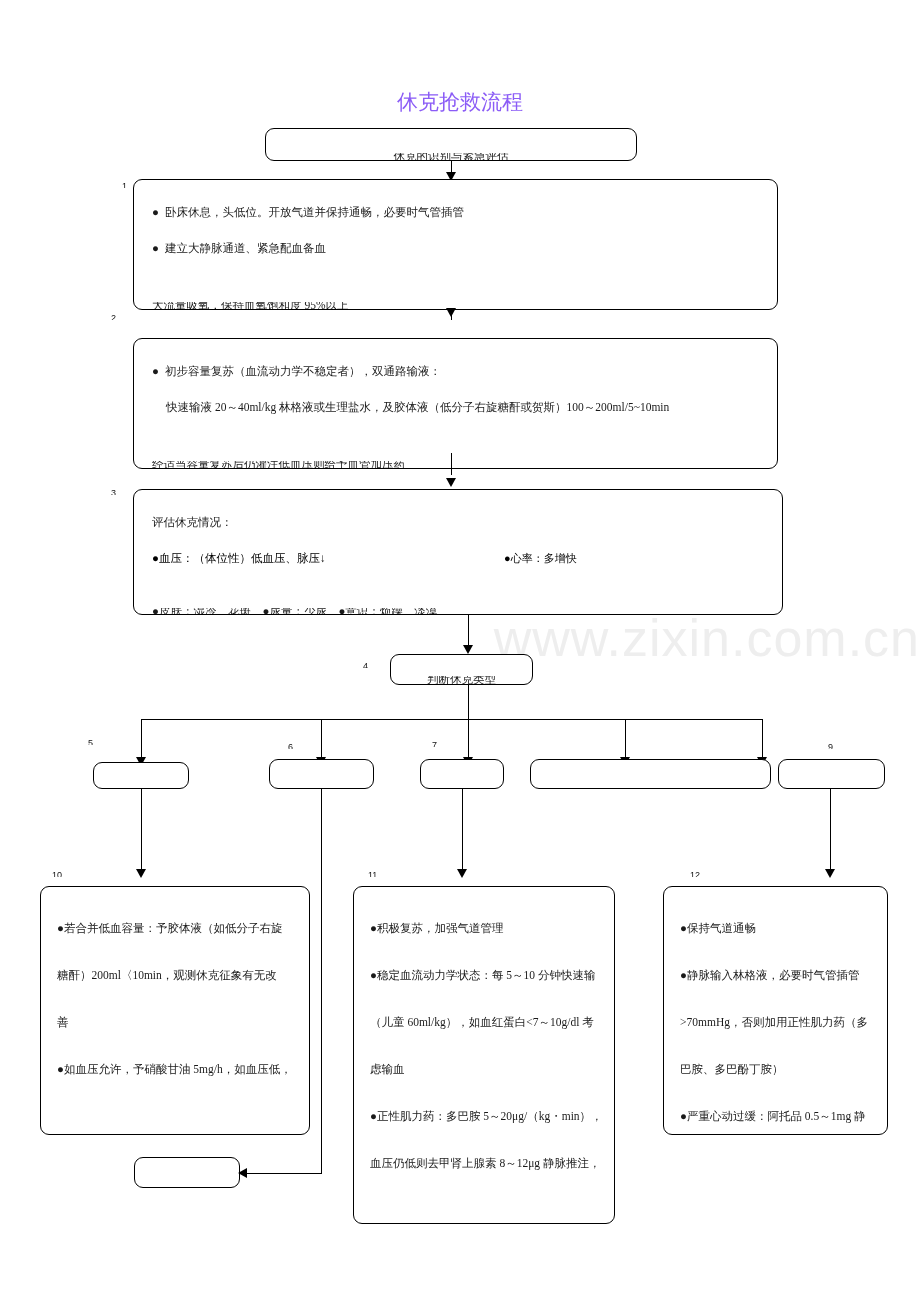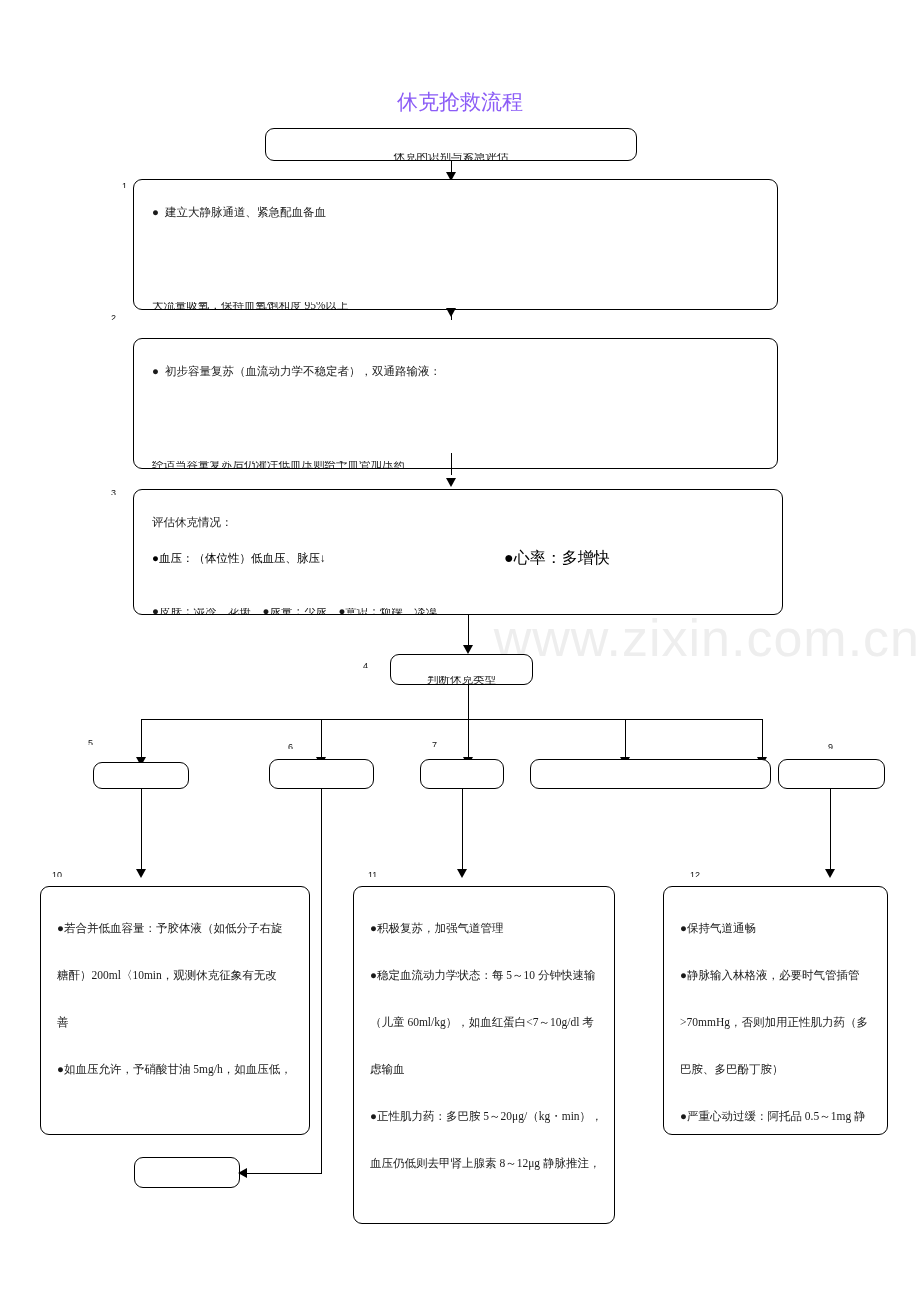--- a/index.html
+++ b/index.html
@@ -70,21 +70,21 @@
   .bullet-line { font-size: 11.5px; line-height: 36px; color: #1a1a1a; }
   .bullet-line .dot { display: inline-block; margin-right: 6px; }
   .indent { padding-left: 0; }
 
   
   .dense .line { font-size: 11.5px; line-height: 47px; }
 
   
   .evalrow { position: relative; height: 36px; font-family: Liberation Serif, serif; }
   .evalrow .colA { position: absolute; left: 0; top: 0; font-size: 11.5px; line-height: 36px; }
-  .evalrow .colB { position: absolute; left: 352px; top: 0; font-size: 16px; line-height: 36px; }
+  .evalrow .colB { position: absolute; left: 352px; top: 0; font-size: 11px; line-height: 36px; }
 
   
   .numlab {
     position: absolute;
     font-family: "Liberation Sans", sans-serif;
     font-size: 9px;
     color: #111111;
     height: 7px;
     overflow: hidden;
     line-height: 11px;
@@ -152,37 +152,41 @@
     </div>
   </div>
 
   <div class="vline" style="left:451px; top:161px; height:14px;"></div>
   <div class="arrowdown" style="left:446px; top:172px;"></div>
 
   <div class="numlab" style="left:122px; top:181px;">1</div>
   <div class="node" style="left:133px; top:179px; width:645px; height:131px;">
     <div class="body">
       <div class="bullet-line">
+        <span class="dot">●</span><span>卧床休息，头低位。开放气道并保持通畅，必要时气管插管</span>
+      </div>
+      <div class="bullet-line">
         <span class="dot">●</span><span>建立大静脉通道、紧急配血备血</span>
       </div>
     </div>
     <div class="clip-bottom left" style="top:122px;">
       <span>大流量吸氧，保持血氧饱和度 95%以上</span>
     </div>
   </div>
 
   <div class="vline" style="left:451px; top:310px; height:10px;"></div>
   <div class="arrowdown" style="left:446px; top:308px;"></div>
 
   <div class="numlab" style="left:111px; top:313px;">2</div>
   <div class="node" style="left:133px; top:322px; width:645px; height:131px;margin-top:16px;">
     <div class="body">
       <div class="bullet-line">
         <span class="dot">●</span><span>初步容量复苏（血流动力学不稳定者），双通路输液：</span>
       </div>
+      <div class="line indent" style="padding-left:14px;">快速输液 20～40ml/kg 林格液或生理盐水，及胶体液（低分子右旋糖酐或贺斯）100～200ml/5~10min</div>
     </div>
     <div class="clip-bottom left" style="top:122px;">
       <span>经适当容量复苏后仍灌注低血压则给予血管加压药</span>
     </div>
   </div>
 
   <div class="vline" style="left:451px; top:453px; height:22px;"></div>
   <div class="arrowdown" style="left:446px; top:478px;"></div>
 
   <div class="numlab" style="left:111px; top:488px;">3</div>

